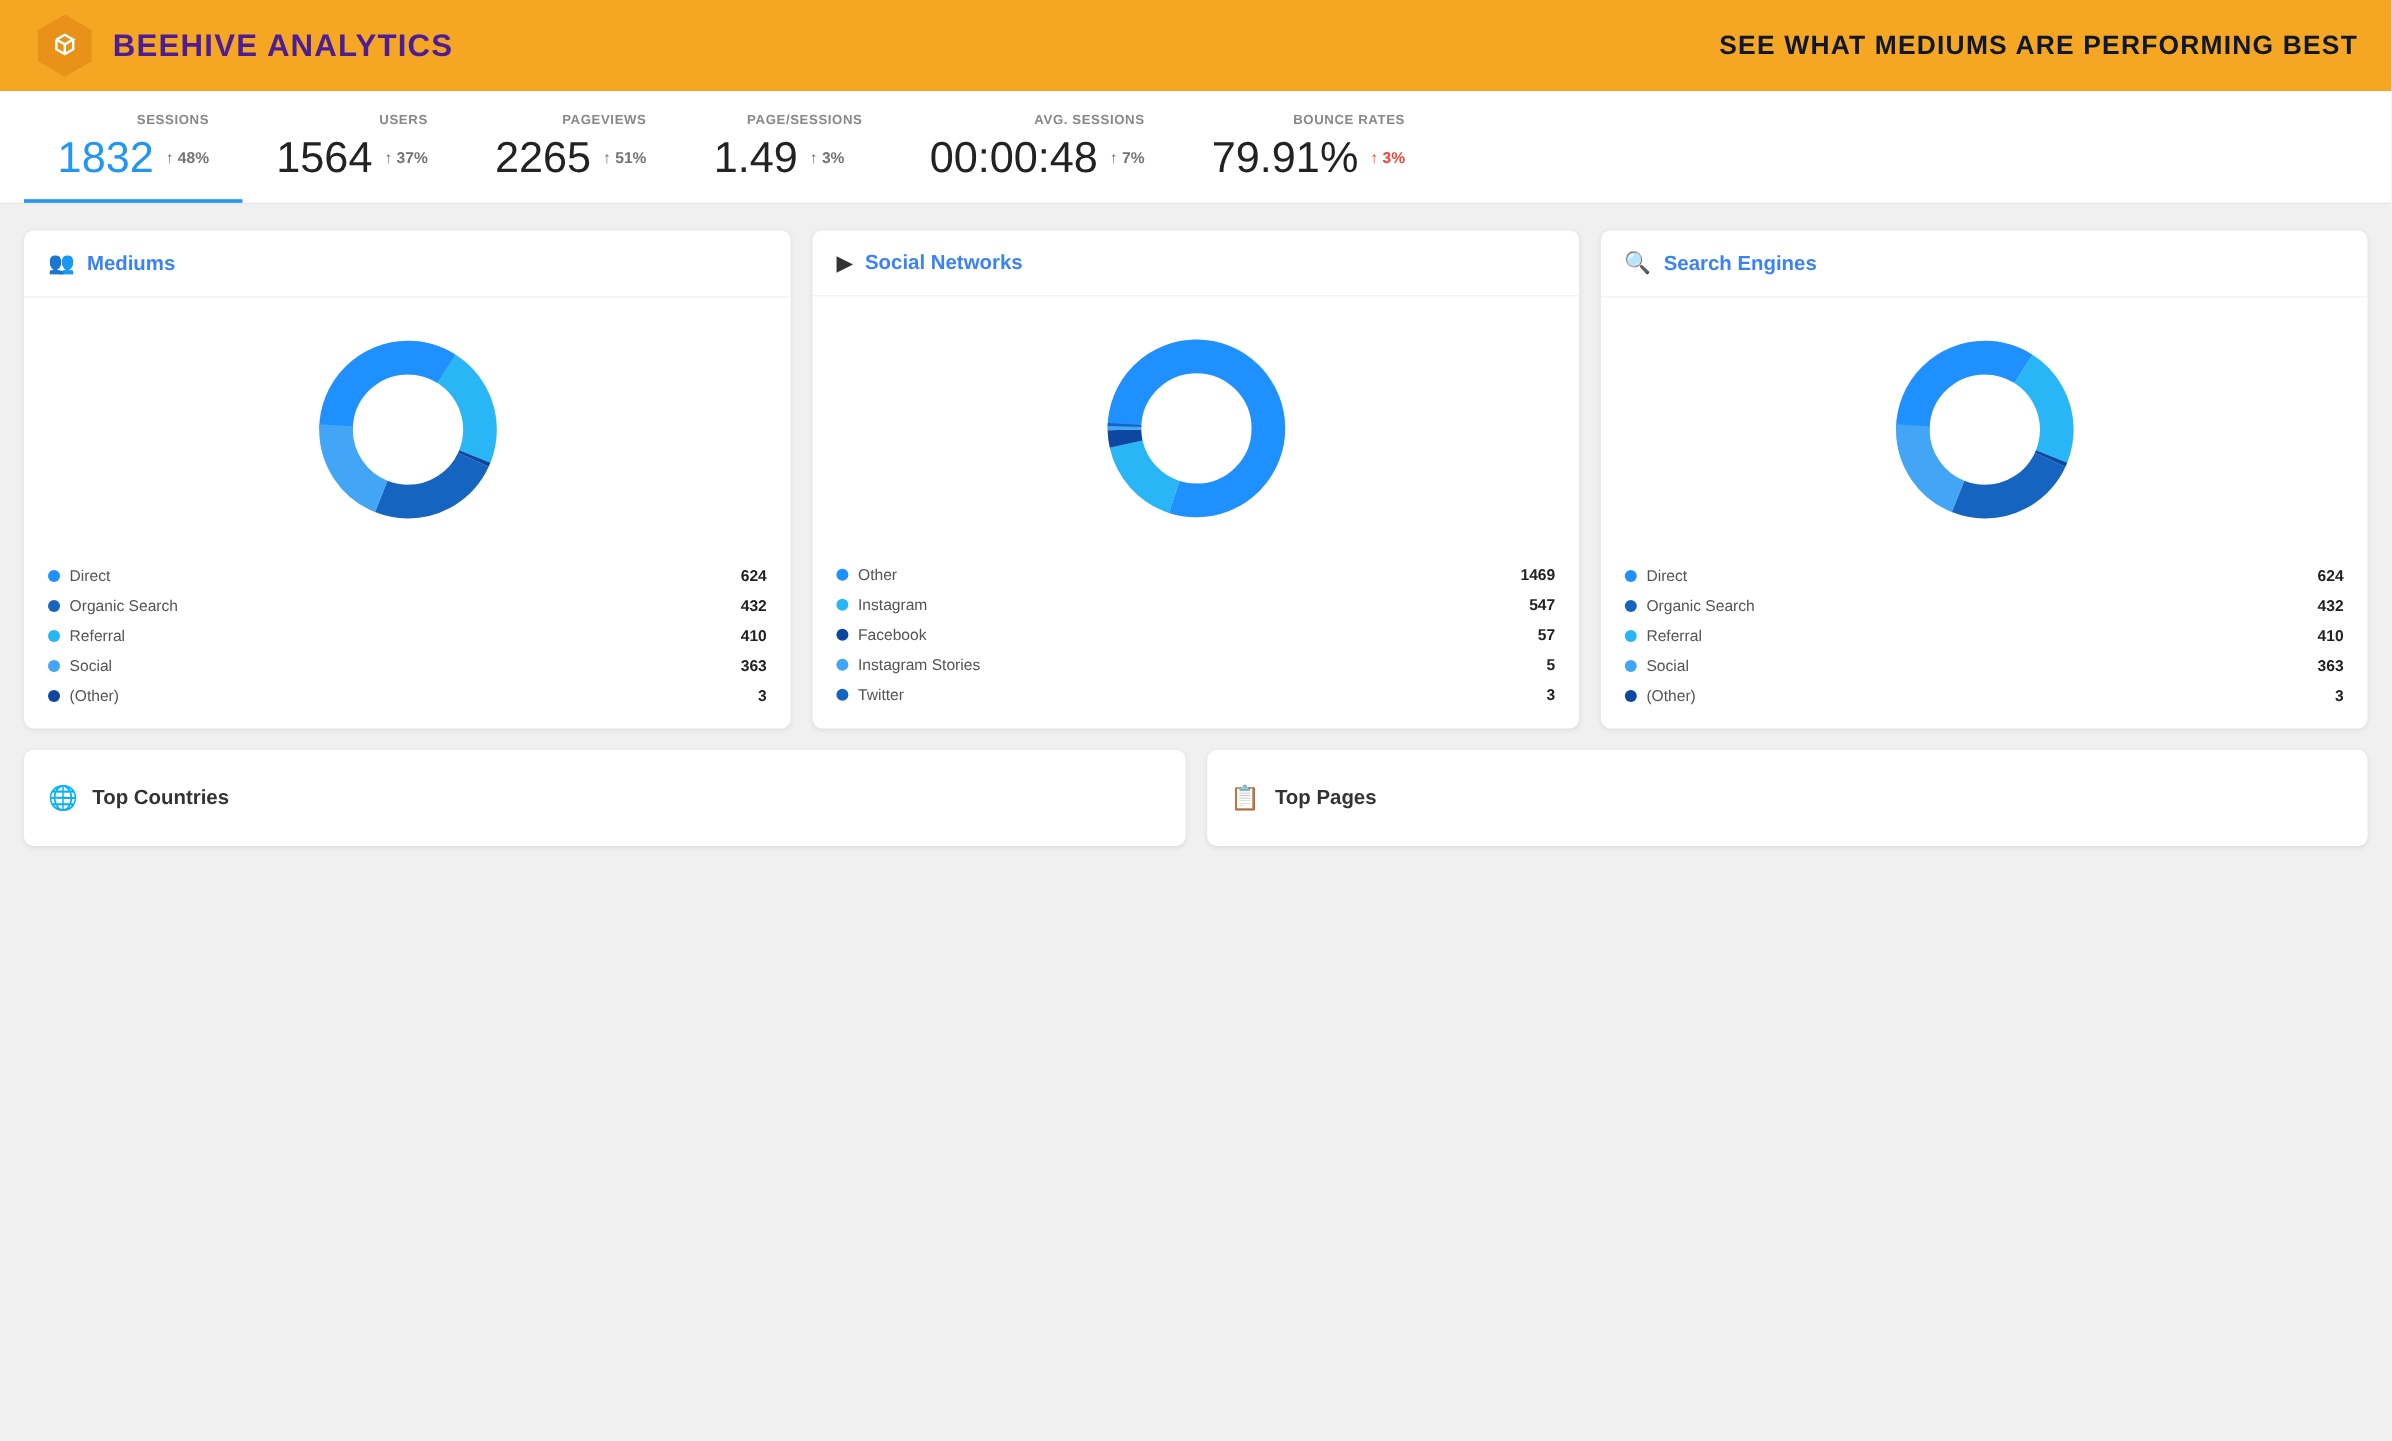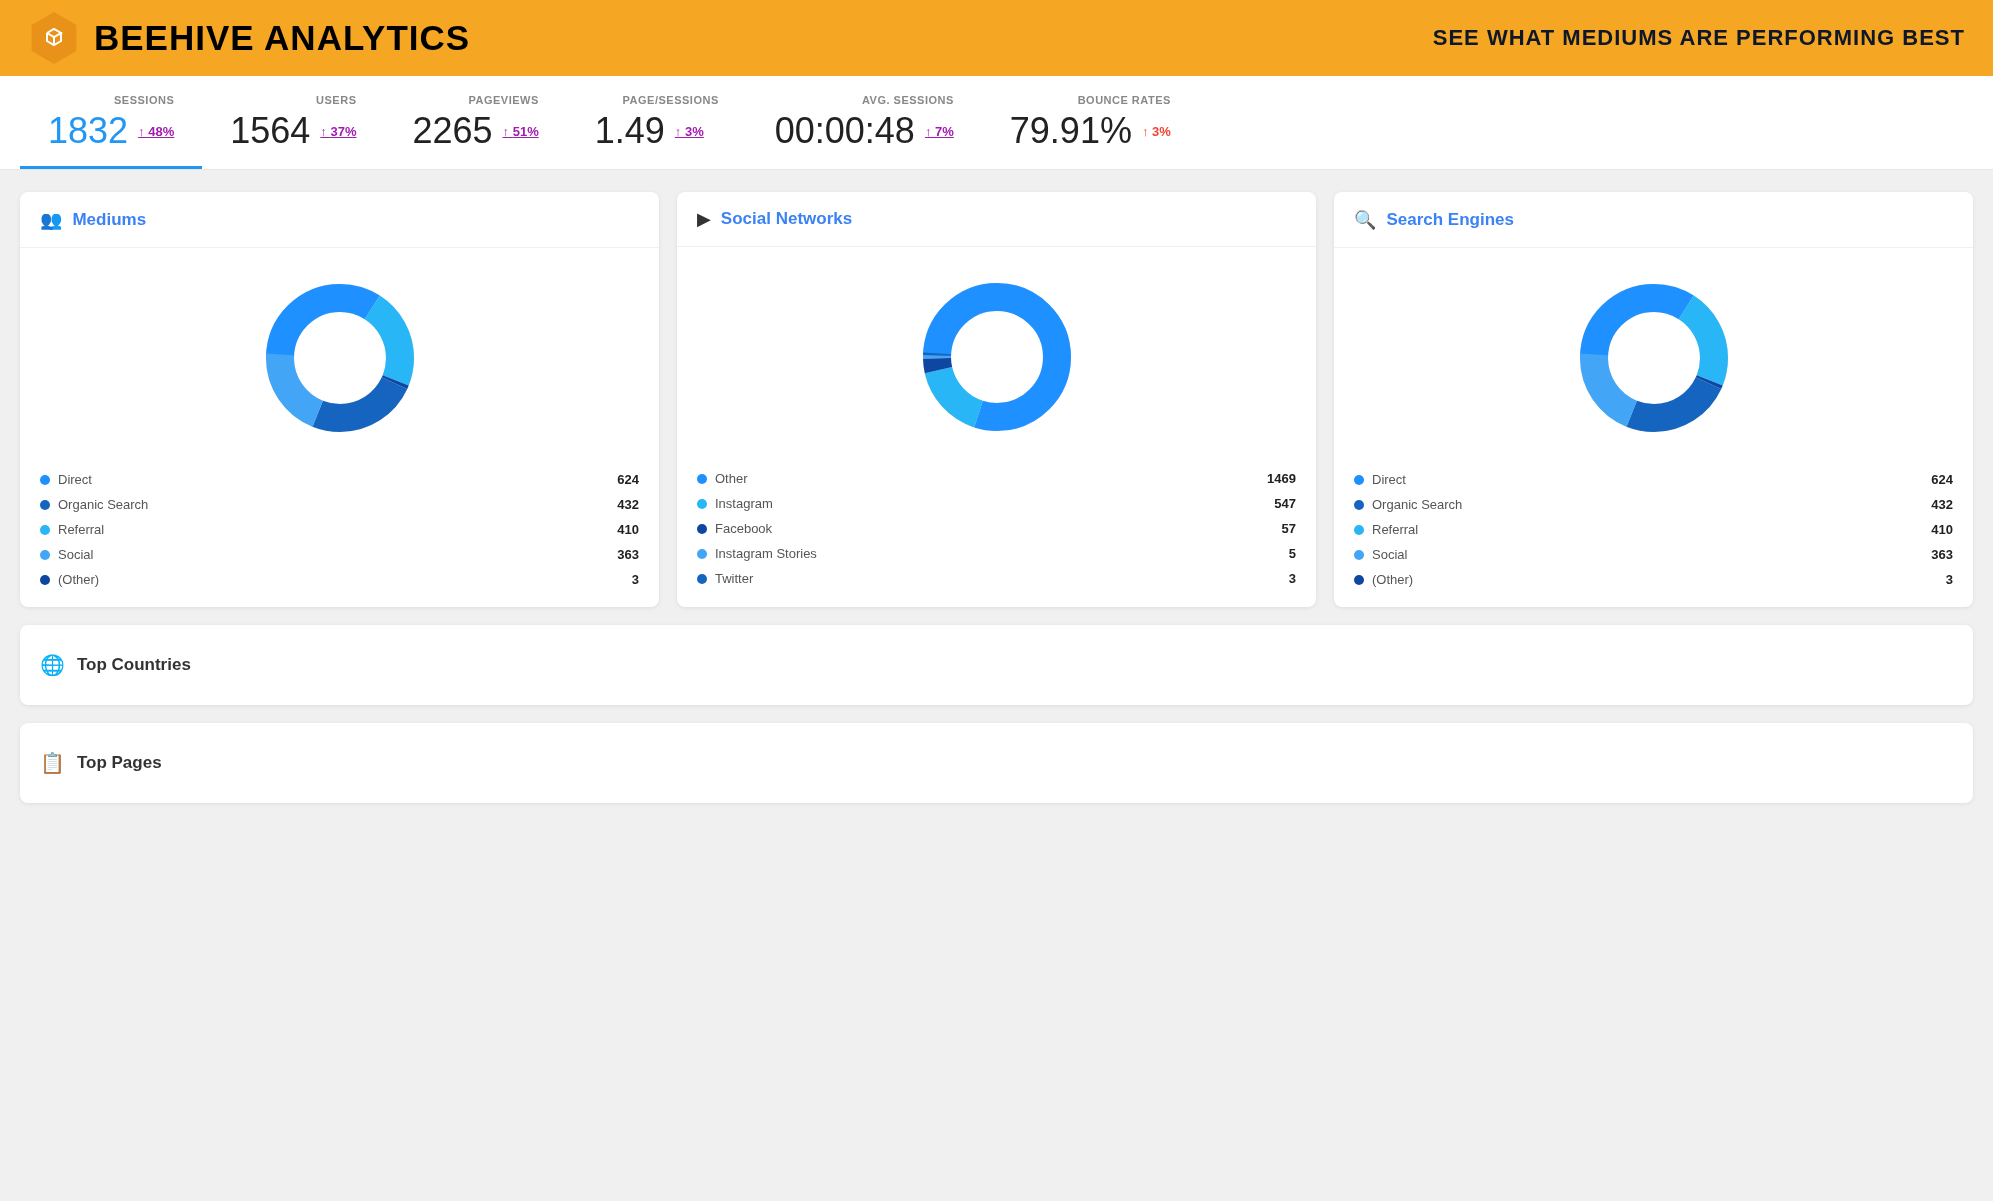--- a/index.html
+++ b/index.html
@@ -14,42 +14,42 @@
       padding: 12px 28px;
     }
     .header-left { display: flex; align-items: center; gap: 14px; }
     .logo-hex {
       width: 52px; height: 52px;
       background: #e8921a;
       clip-path: polygon(50% 0%, 93% 25%, 93% 75%, 50% 100%, 7% 75%, 7% 25%);
       display: flex; align-items: center; justify-content: center;
       color: white; font-size: 22px; font-weight: bold;
     }
-    .header-title { color: #000000; font-size: 35px; font-weight: 700; letter-spacing: 1px; }
+    .header-title { color: #4c1d95; font-size: 26px; font-weight: 700; letter-spacing: 1px; }
     .header-subtitle { color: #0f172a; font-size: 22px; font-weight: 600; letter-spacing: 1px; }
 
     
     .stats-bar {
       background: white;
       display: flex;
       padding: 0 20px;
       border-bottom: 1px solid #e5e5e5;
       text-align: right;
     }
     .stat-item {
       padding: 18px 28px 14px 28px;
       border-bottom: 3px solid transparent;
       min-width: 180px;
     }
     .stat-item.active { border-bottom-color: #2196F3; }
     .stat-label { font-size: 11px; font-weight: 700; color: #888; letter-spacing: 0.5px; text-transform: uppercase; }
     .stat-value { font-size: 36px; font-weight: 300; color: #222; margin-top: 4px; display: flex; align-items: center; gap: 10px; }
     .stat-value.active { color: #2196F3; }
     .stat-change { font-size: 13px; font-weight: 600; }
-    .stat-change.up-green { color: #a21caf; text-decoration: underline; }
+    .stat-change.up-green { color: #737373; }
     .stat-change.up-red { color: #F44336; }
 
     
     .main-content { padding: 22px 20px; display: flex; flex-direction: column; gap: 18px; }
 
     
     .cards-row { display: flex; gap: 18px; }
     .card {
       background: white;
       border-radius: 8px;
@@ -74,21 +74,21 @@
     .donut-svg { width: 180px; height: 180px; }
 
     
     .legend-grid { display: grid; grid-template-columns: 1fr; gap: 10px 28px; }
     .legend-item { display: flex; align-items: flex-start; gap: 8px; }
     .legend-dot { width: 10px; height: 10px; border-radius: 50%; margin-top: 3px; flex-shrink: 0; }
     .legend-label { font-size: 13px; color: #555; flex: 1; }
     .legend-value { font-size: 13px; font-weight: 700; color: #222; margin-left: 4px; }
 
     
-    .bottom-row { display: flex; gap: 18px; flex-direction: column; }
+    .bottom-row { display: flex; gap: 18px; }
     .bottom-card {
       background: white;
       border-radius: 8px;
       flex: 1;
       padding: 20px;
       box-shadow: 0 1px 4px rgba(0,0,0,0.08);
       display: flex;
       align-items: center;
       gap: 12px;
       min-height: 80px;

